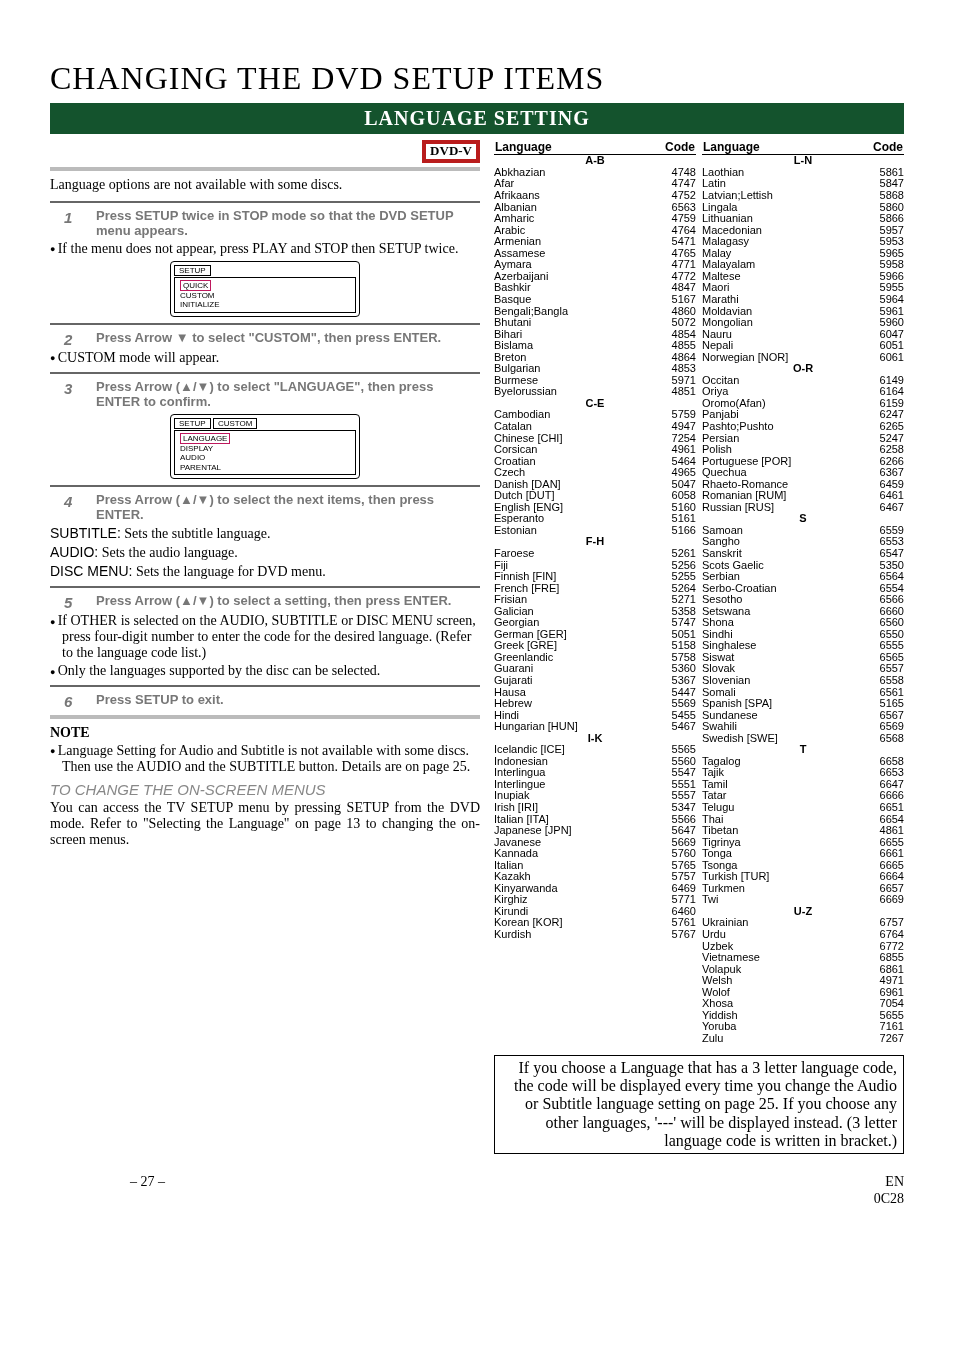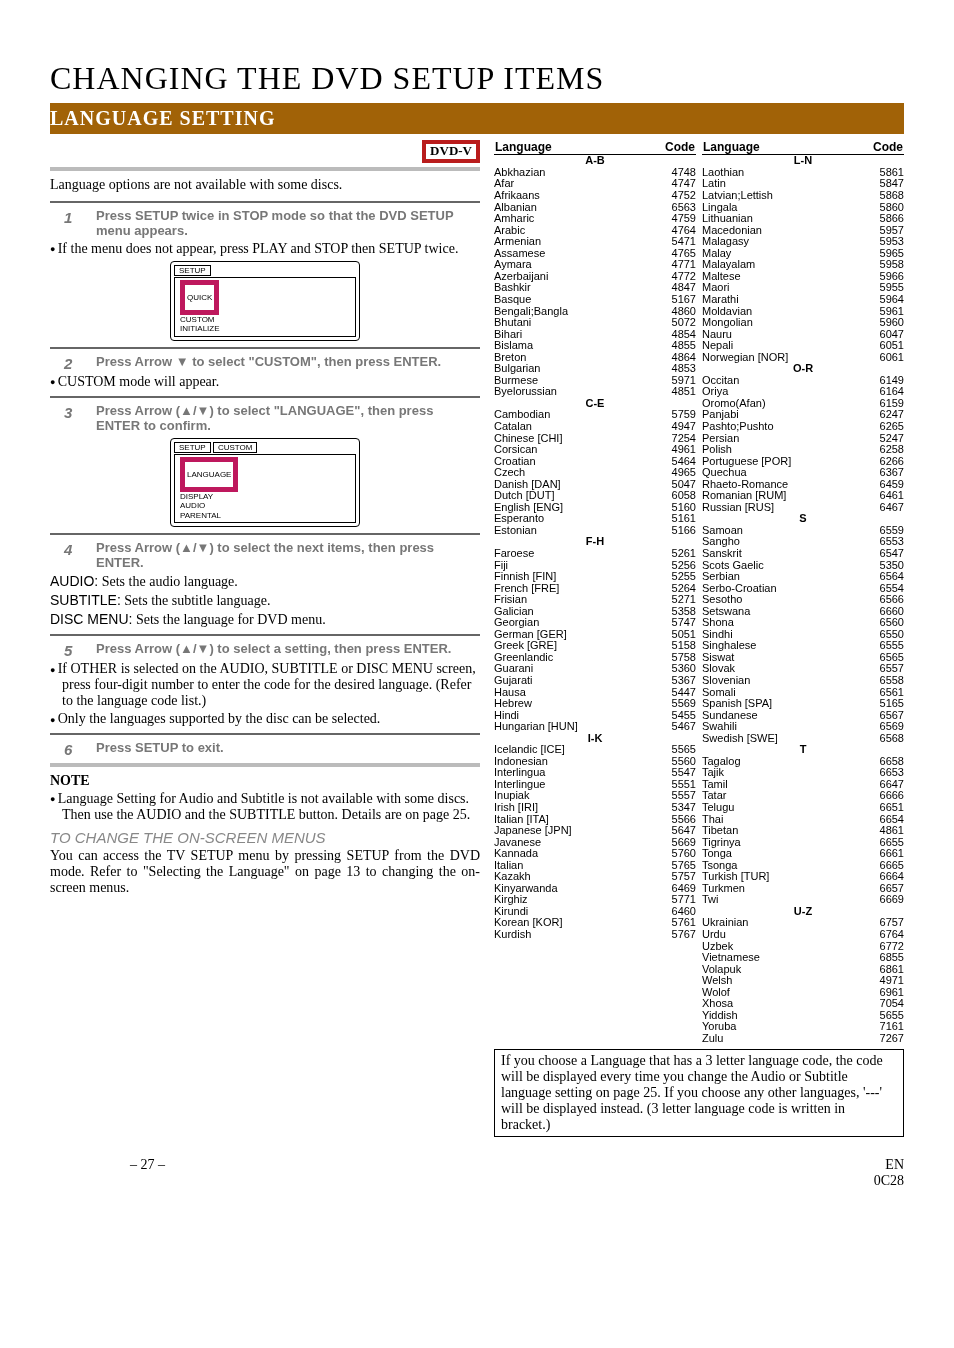--- a/index.html
+++ b/index.html
@@ -14,23 +14,24 @@
   }
   .main-title {
     font-family: "Times New Roman", serif;
     font-size: 32px;
     text-align: left;
     letter-spacing: 1px;
     margin-bottom: 6px;
     font-weight: normal;
   }
   .sub-title-band {
-    background: #a16207;
+    background: #14532d;
     color: #fff;
     font-size: 20px;
+    text-align: center;
     padding: 4px 0;
     margin: 0 0 6px 0;
     letter-spacing: 1px;
     font-weight: bold;
   }
   .two-col {
     display: flex;
     gap: 14px;
     align-items: flex-start;
   }
@@ -121,23 +122,23 @@
     margin-bottom: 1px;
   }
   .osd-inner {
     border: 1px solid #000;
     padding: 2px 4px;
   }
   .osd-inner div {
     padding: 0 1px;
   }
   .osd-hl {
-    border: 5px solid #be185d;
+    border: 1px solid #be185d;
     display: inline-block;
-    padding: 8px 2px;
+    padding: 0 2px;
   }
   .defs {
     font-size: 14px;
     margin: 2px 0;
   }
   .note-head {
     font-weight: bold;
     font-size: 14px;
     margin-top: 4px;
   }
@@ -174,24 +175,25 @@
   }
   .lang-row .n { flex: 1; }
   .lang-row .c { width: 32px; text-align: right; }
   .section-letter {
     text-align: center;
     font-weight: bold;
   }
   .note-box {
     border: 1px solid #000;
     padding: 3px 6px;
-    margin-top: 4px;
-    font-size: 14px;
+    margin-top: 10px;
+    font-size: 16px;
     font-family: "Times New Roman", serif;
     line-height: 1.15;
+    text-align: right;
   }
   .footer {
     display: flex;
     justify-content: space-between;
     margin-top: 20px;
     font-size: 14px;
   }
   .footer .center { flex:1; text-align:left; }
   .footer .right-f { text-align: right; width:80px; }
 </style>
@@ -256,26 +258,26 @@
       </div>
     </div>
 
     <div class="rule-thin"></div>
     <div class="step">
       <div class="step-num">4</div>
       <div class="step-text">Press Arrow (▲/▼) to select the next items, then press ENTER.</div>
     </div>
 
     <div class="defs">
+      <span style="font-family:Arial,Helvetica,sans-serif">SUBTITLE:</span>
+      <span>Sets the subtitle language.</span>
+    </div>
+    <div class="defs">
       <span style="font-family:Arial,Helvetica,sans-serif">AUDIO:</span>
       <span>Sets the audio language.</span>
-    </div>
-    <div class="defs">
-      <span style="font-family:Arial,Helvetica,sans-serif">SUBTITLE:</span>
-      <span>Sets the subtitle language.</span>
     </div>
     <div class="defs">
       <span style="font-family:Arial,Helvetica,sans-serif">DISC MENU:</span>
       <span>Sets the language for DVD menu.</span>
     </div>
 
     <div class="rule-thin"></div>
     <div class="step">
       <div class="step-num">5</div>
       <div class="step-text">Press Arrow (▲/▼) to select a setting, then press ENTER.</div>

